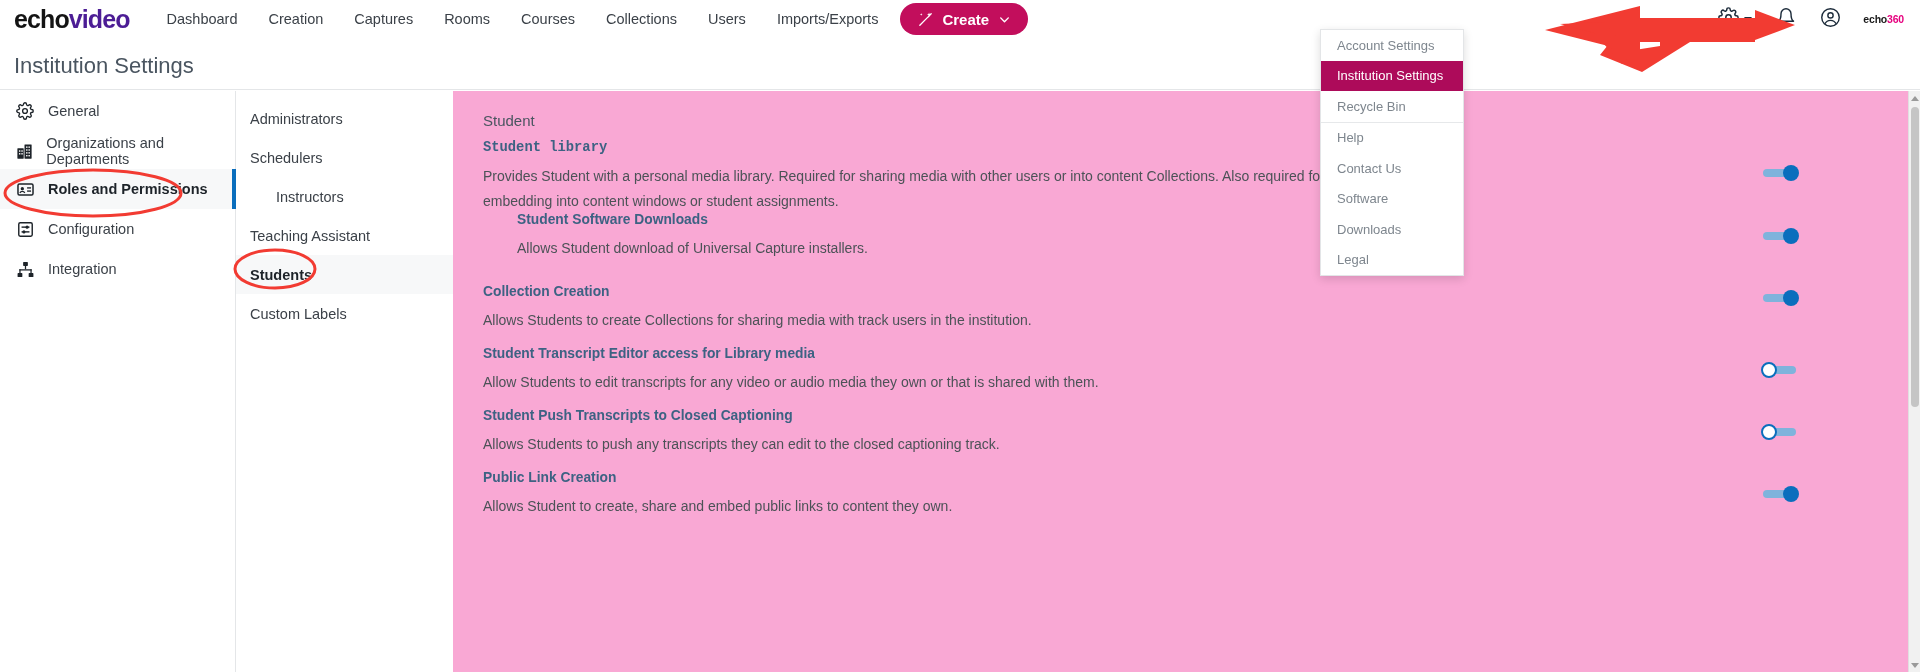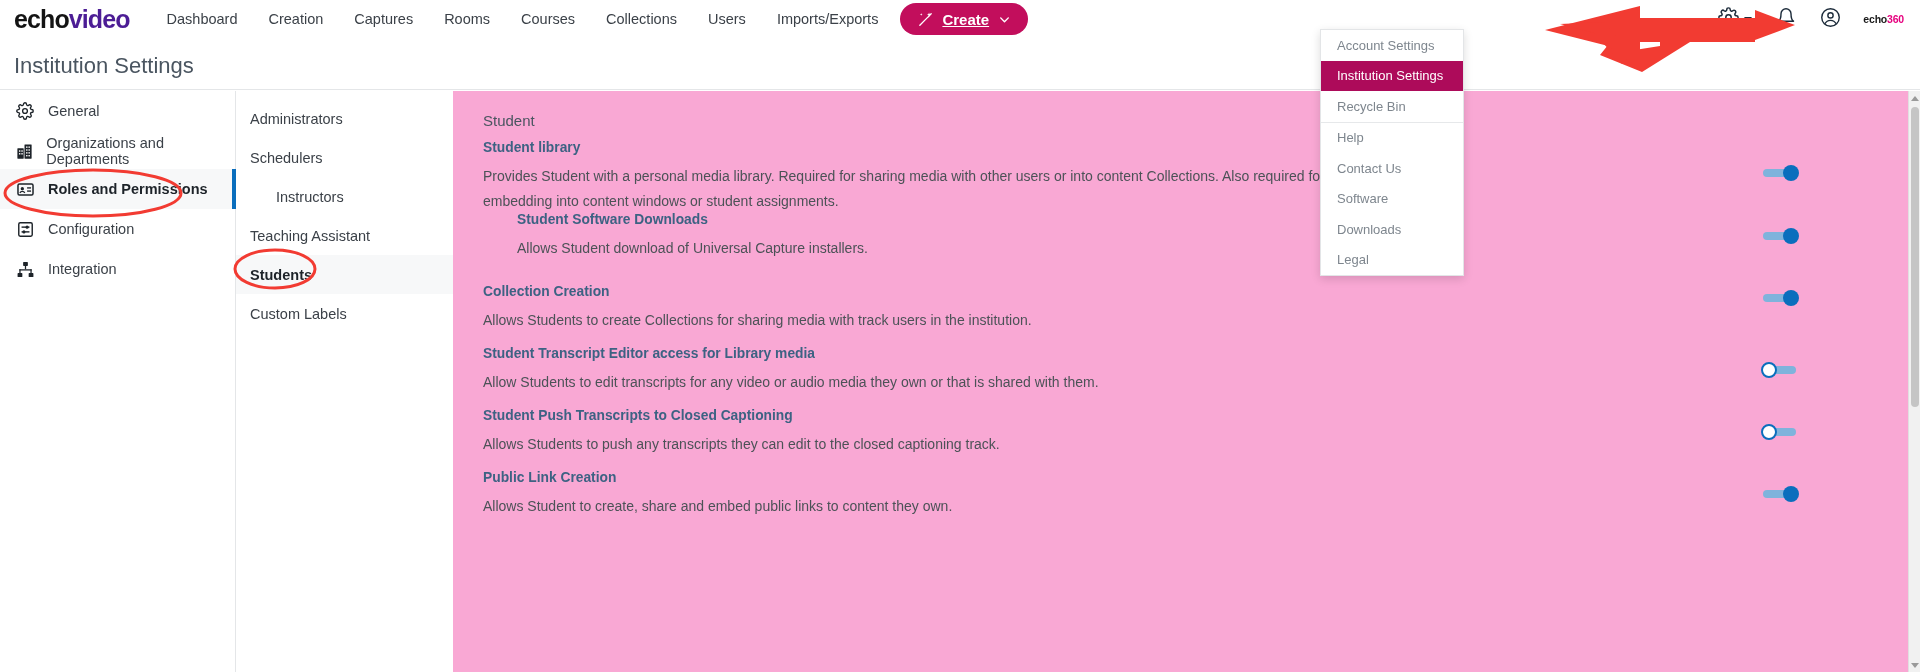--- a/index.html
+++ b/index.html
@@ -38,21 +38,21 @@
   .navlink:last-child { margin-right: 0; }
 
   #create-btn {
     margin-left: 22px;
     height: 30px;
     background: #c20e5c;
     border-radius: 16px;
     display: flex; align-items: center;
     padding: 16px 17px;
     color: #fff; font-size: 15px; font-weight: 700;
-    cursor: pointer; white-space: nowrap; text-decoration: underline;
+    cursor: pointer; white-space: nowrap;
   }
   #create-btn .wand { margin-right: 8px; display:flex; }
   #create-btn .chev { margin-left: 9px; display:flex; }
 
   #nav-right {
     position: absolute; right: 0; top: 0;
     height: 38px; display: flex; align-items: center;
   }
   .nav-icon {
     display: flex; align-items: center; justify-content: center;
@@ -402,21 +402,21 @@
   </div>
 
 <div id="main">
   <div id="main-inner">
     <div class="sec-title" style="left:30px; top:21px;">Student</div>
     <div id="collapse-chev">
       <svg width="22" height="22" viewBox="0 0 24 24" fill="none" stroke="#1565a8" stroke-width="2.1" stroke-linecap="round" stroke-linejoin="round">
           <polyline points="5 9 12 16 19 9"></polyline>
         </svg>
     </div>
-  <div class="perm-head" style="left: 30px; top: 49px;">Student library</div>
+  <div class="perm-head" style="left: 30px; top: 49px; font-family: Liberation Mono, monospace;">Student library</div>
       <div class="perm-body" style="left: 30px; top: 73px; width: 1060px;">Provides Student with a personal media library. Required for sharing media with other users or into content Collections. Also required for student
 embedding into content windows or student assignments.</div>
       <div class="toggle on" style="left: 1308px; top: 74px;">
         <span class="track"></span>
         <span class="knob"></span>
       </div>
       <div class="perm-head" style="left: 64px; top: 121px;">Student Software Downloads</div>
       <div class="perm-body" style="left: 64px; top: 145px; width: 1060px;">Allows Student download of Universal Capture installers.</div>
       <div class="toggle on" style="left: 1308px; top: 137px;">
         <span class="track"></span>

